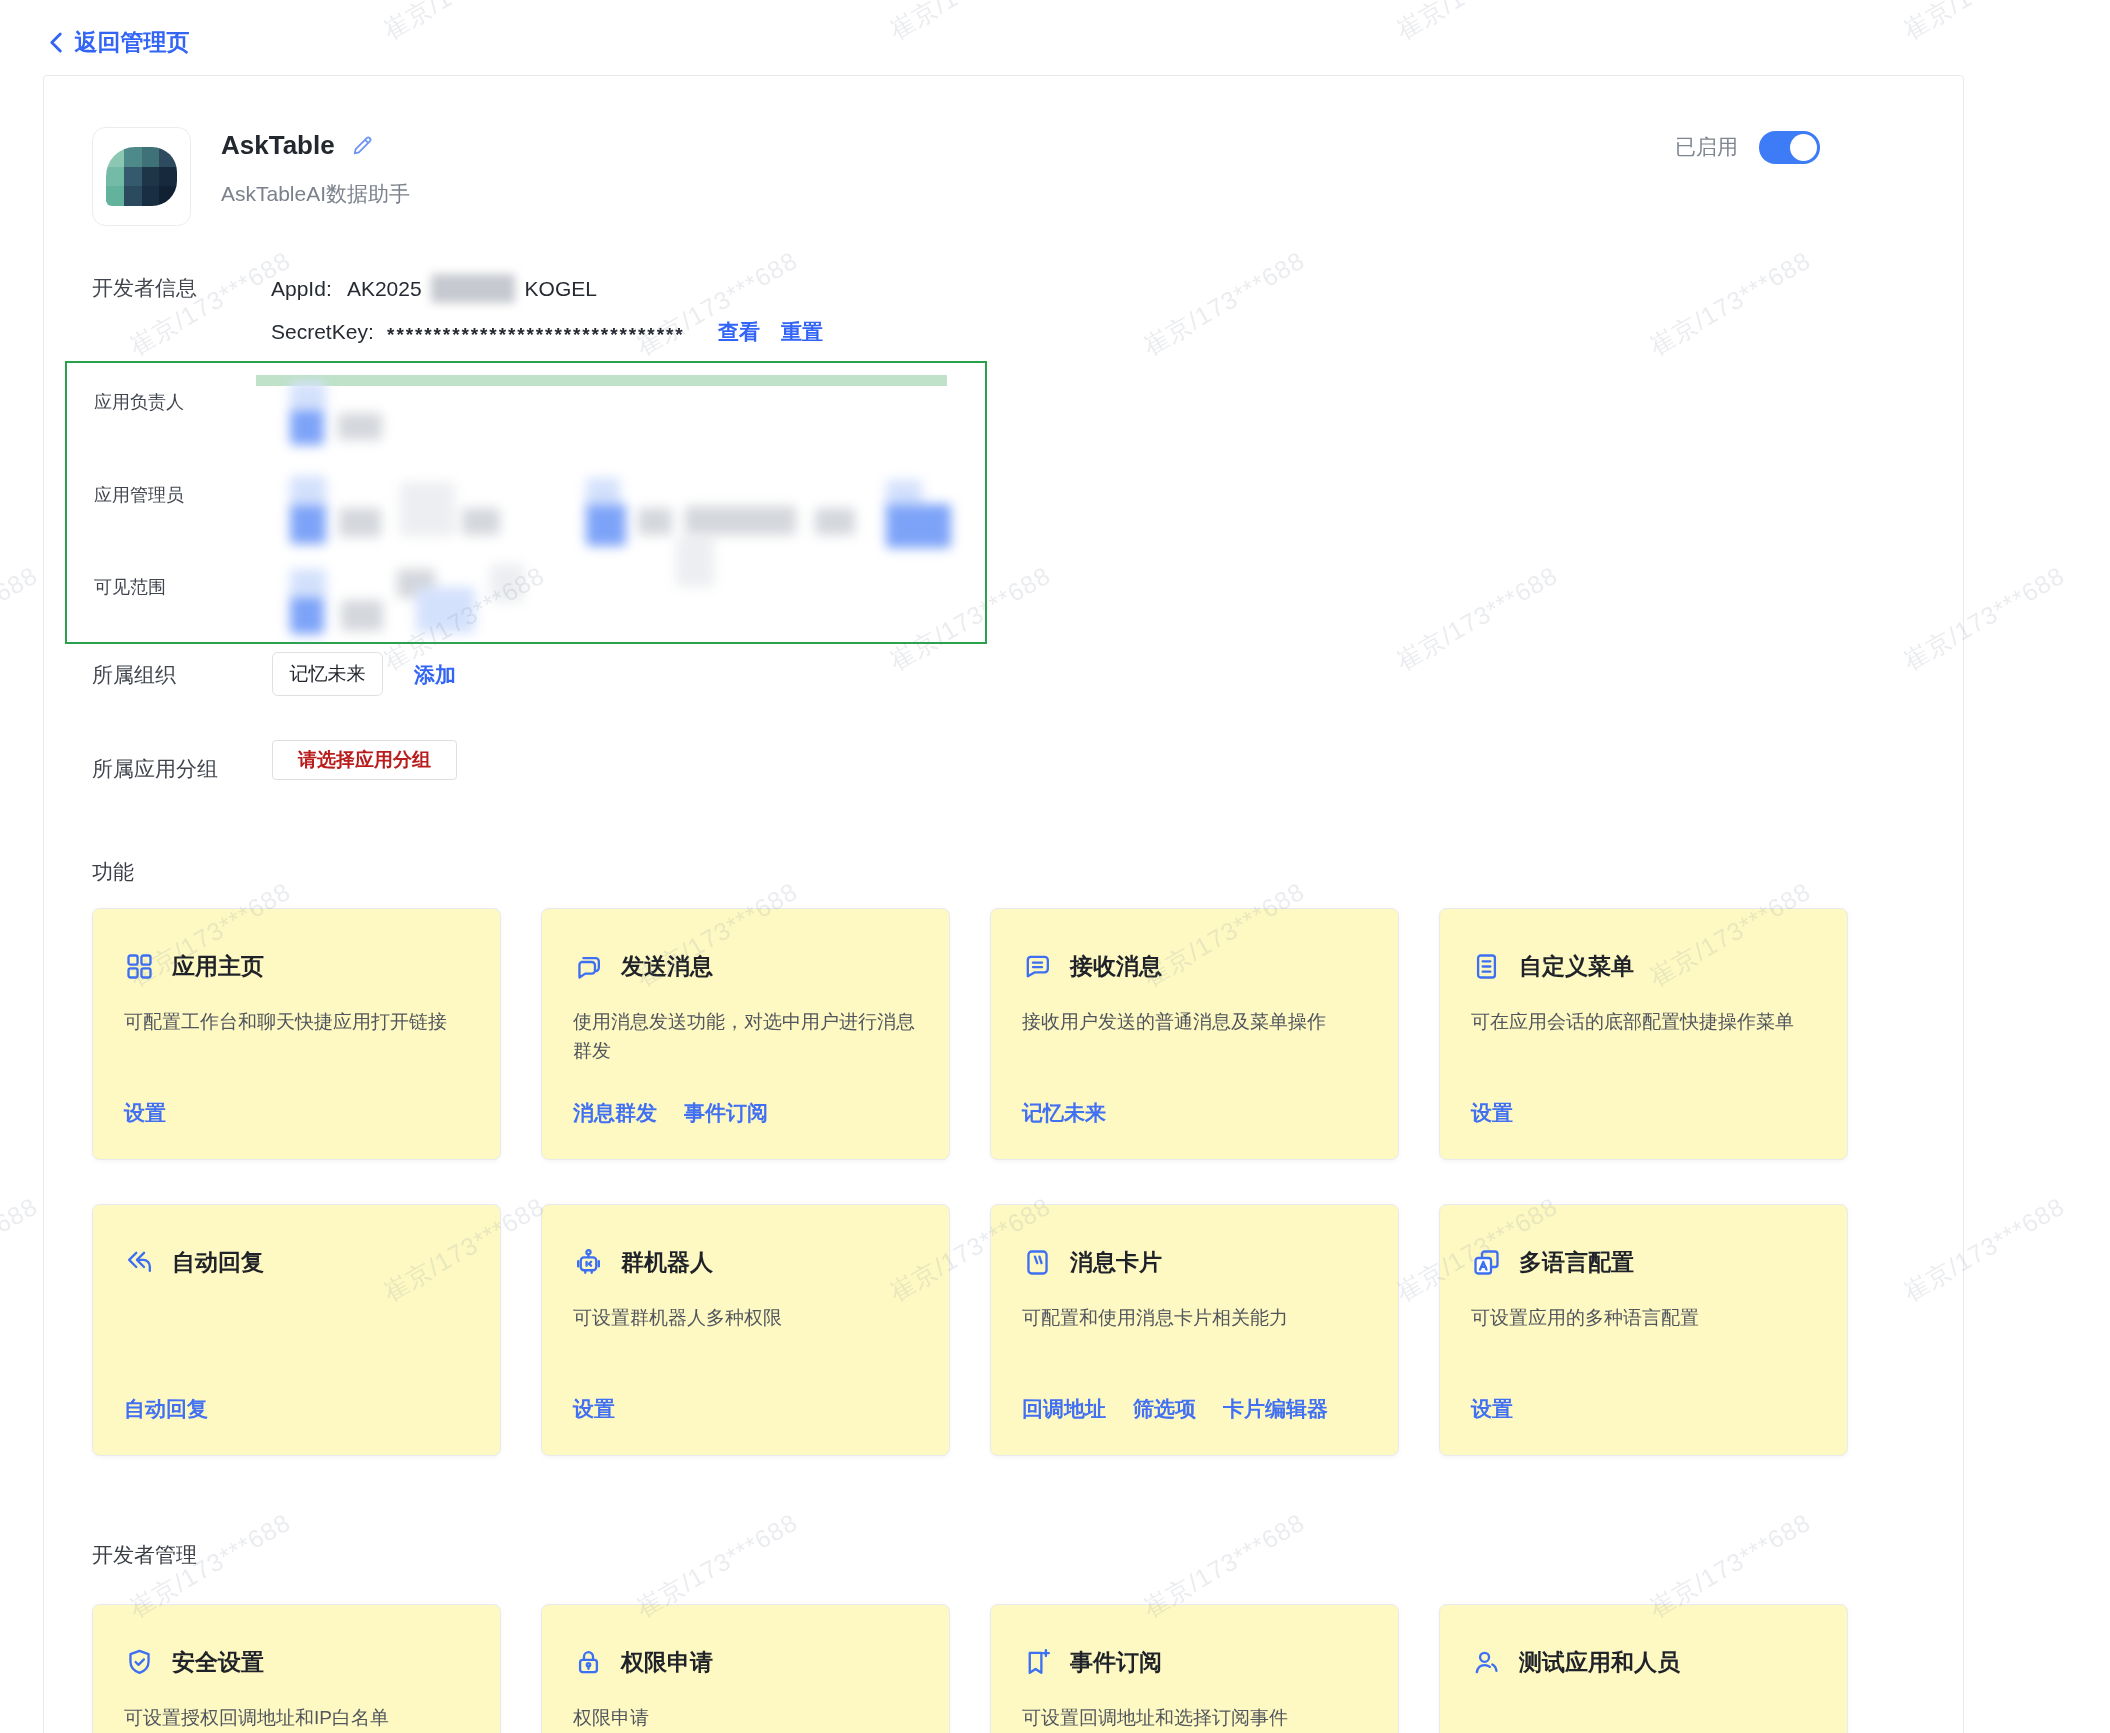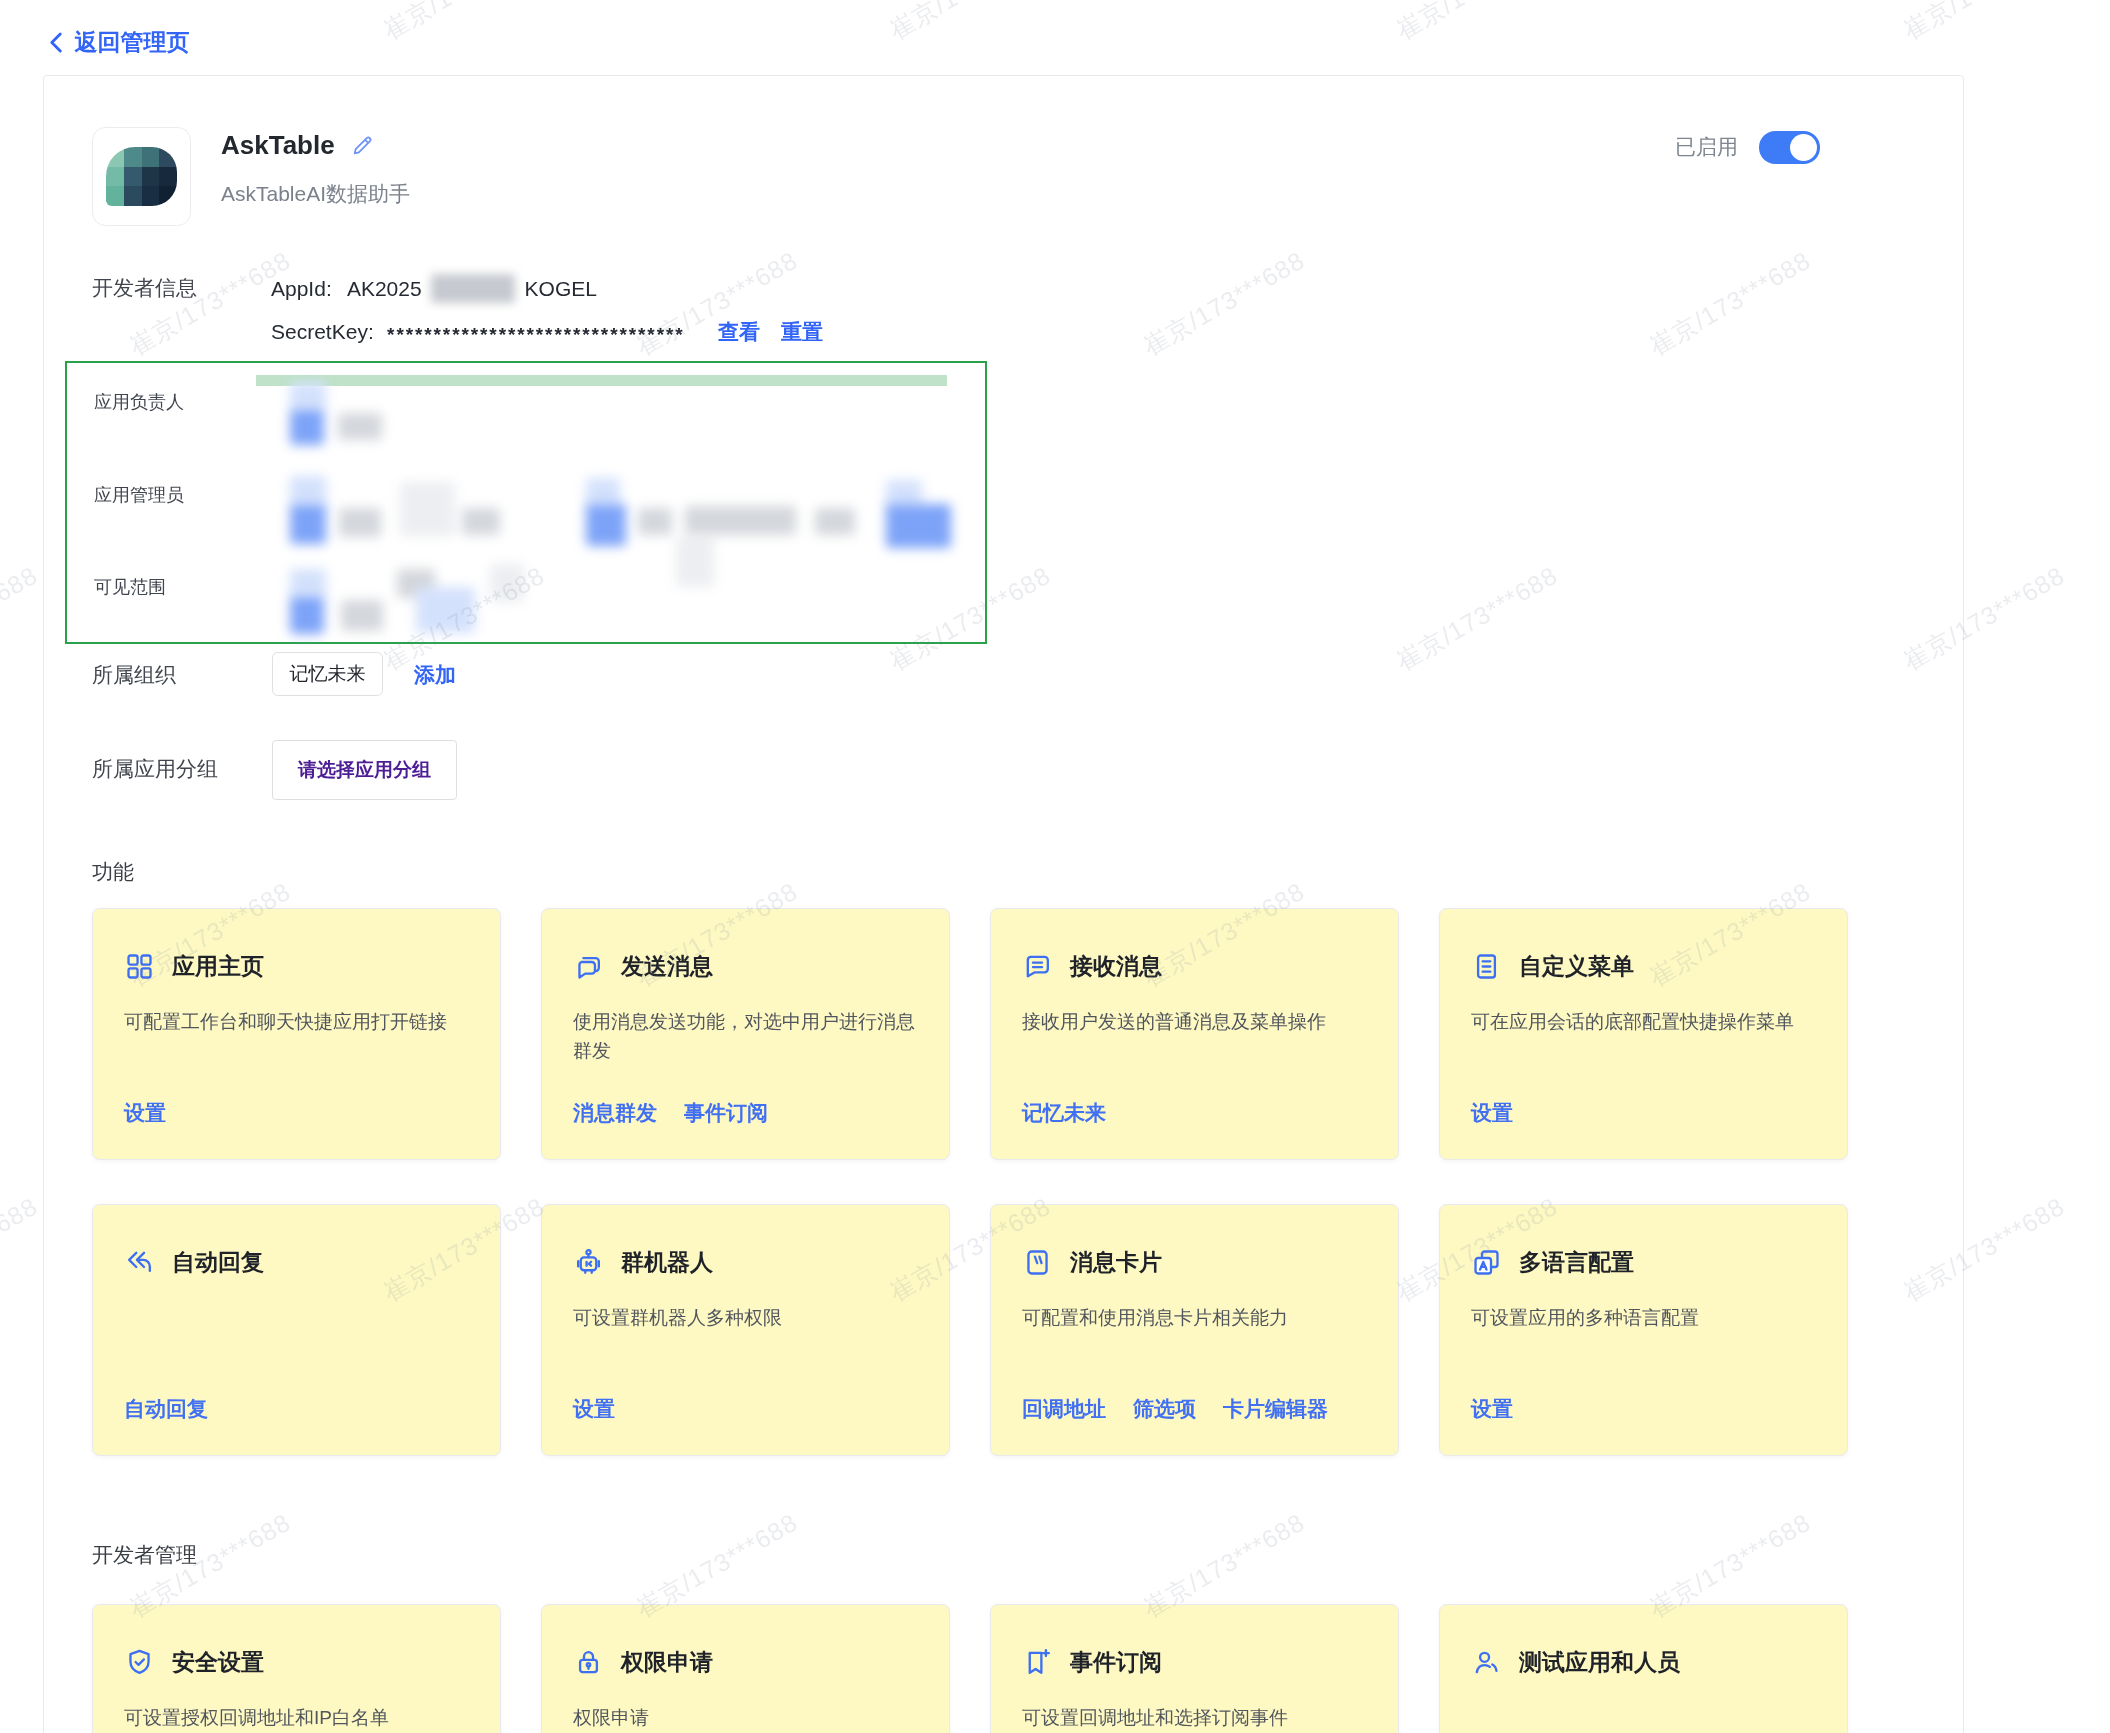--- a/index.html
+++ b/index.html
@@ -64,23 +64,23 @@
   .b-blue { background:#7da3f8; }
   .b-gray { background:#d4d7dc; }
   .b-lblue { background:#d4e1fc; }
   .b-lgray { background:#eceef1; }
 
   
   .org-tag { position:absolute; left:228px; top:576px; width:111px; height:44px; border:1px solid #dee0e4;
              border-radius:5.7px; display:flex; align-items:center; justify-content:center;
              font-size:19px; color:#23272e; background:#fff; cursor:pointer; }
   .org-add { position:absolute; left:370px; top:585px; }
-  .group-btn { position:absolute; left:228px; top:664px; width:185px; height:60px; border:1px solid #dcdee2;
+  .group-btn { position:absolute; left:228px; top:664px; width:185px; height:40px; border:1px solid #dcdee2;
                border-radius:3.8px; background:#fff; display:flex; align-items:center; justify-content:center;
-               font-size:19px; font-weight:700; color:#4c1d95; cursor:pointer; }
+               font-size:19px; font-weight:700; color:#b91c1c; cursor:pointer; }
 
   .section-label { position:absolute; left:48px; font-size:21px; color:#3a3f46; }
 
   
   .cards { position:absolute; left:48px; display:grid; grid-template-columns:repeat(4,409px);
            grid-auto-rows:252px; column-gap:40px; row-gap:44px; }
   .fcard { position:relative; background:#fef9c3; border:1px solid #e8eaef; border-radius:7.6px;
            padding:42px 31px 0 31px; box-shadow:0 1.9px 5.7px rgba(31,35,41,0.04); }
   .fcard .head { display:flex; align-items:center; gap:17px; }
   .fcard .head svg { display:block; }

